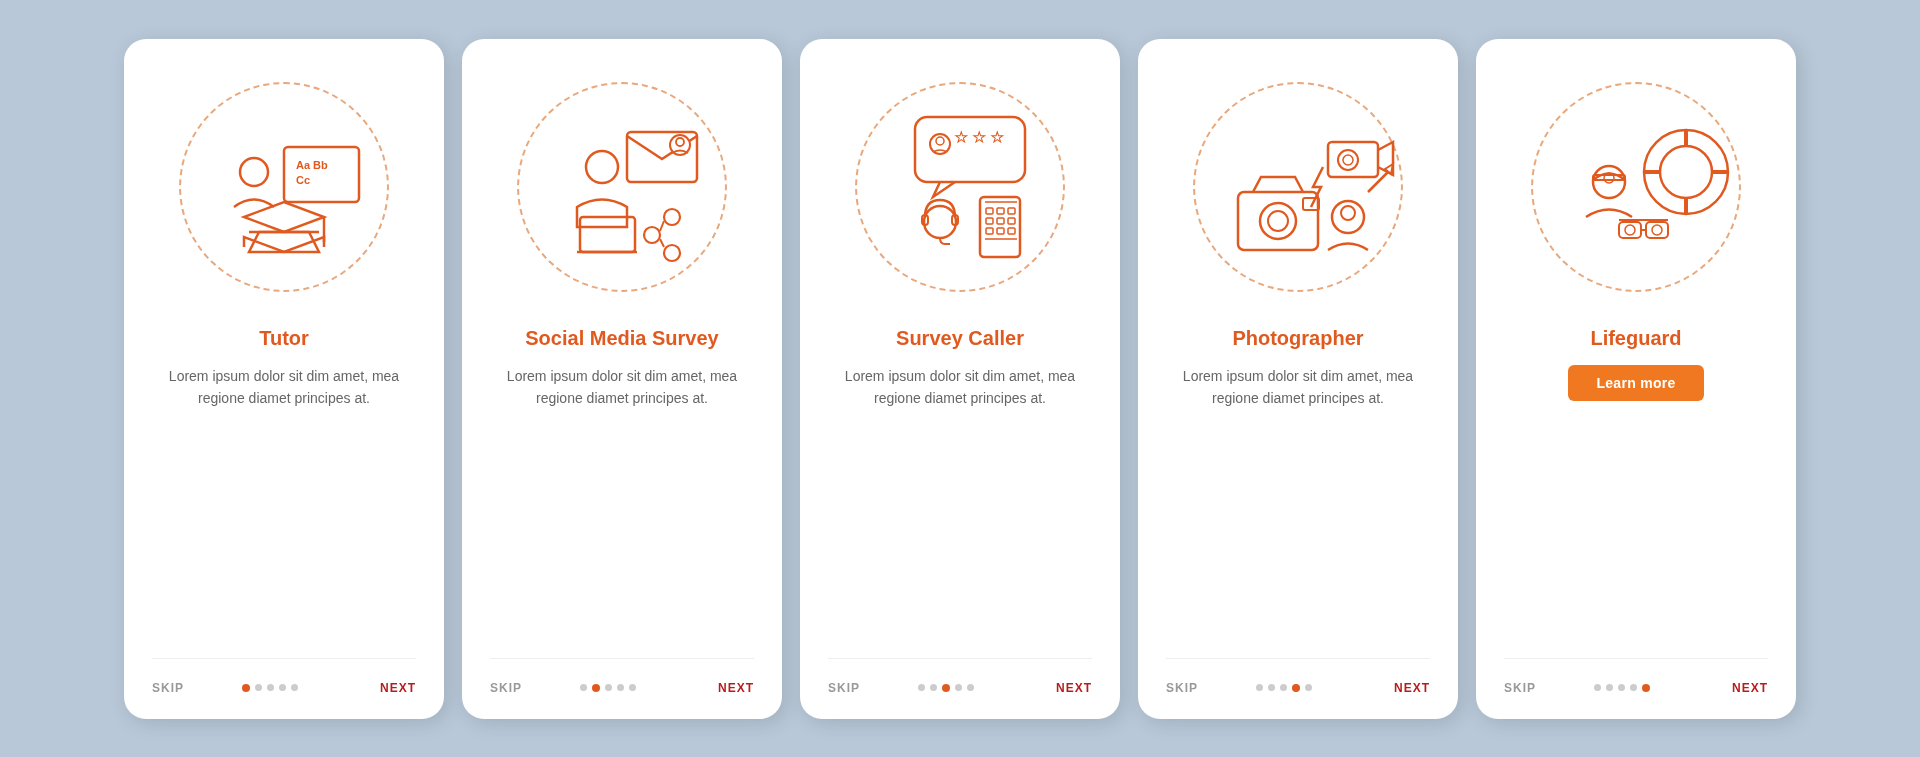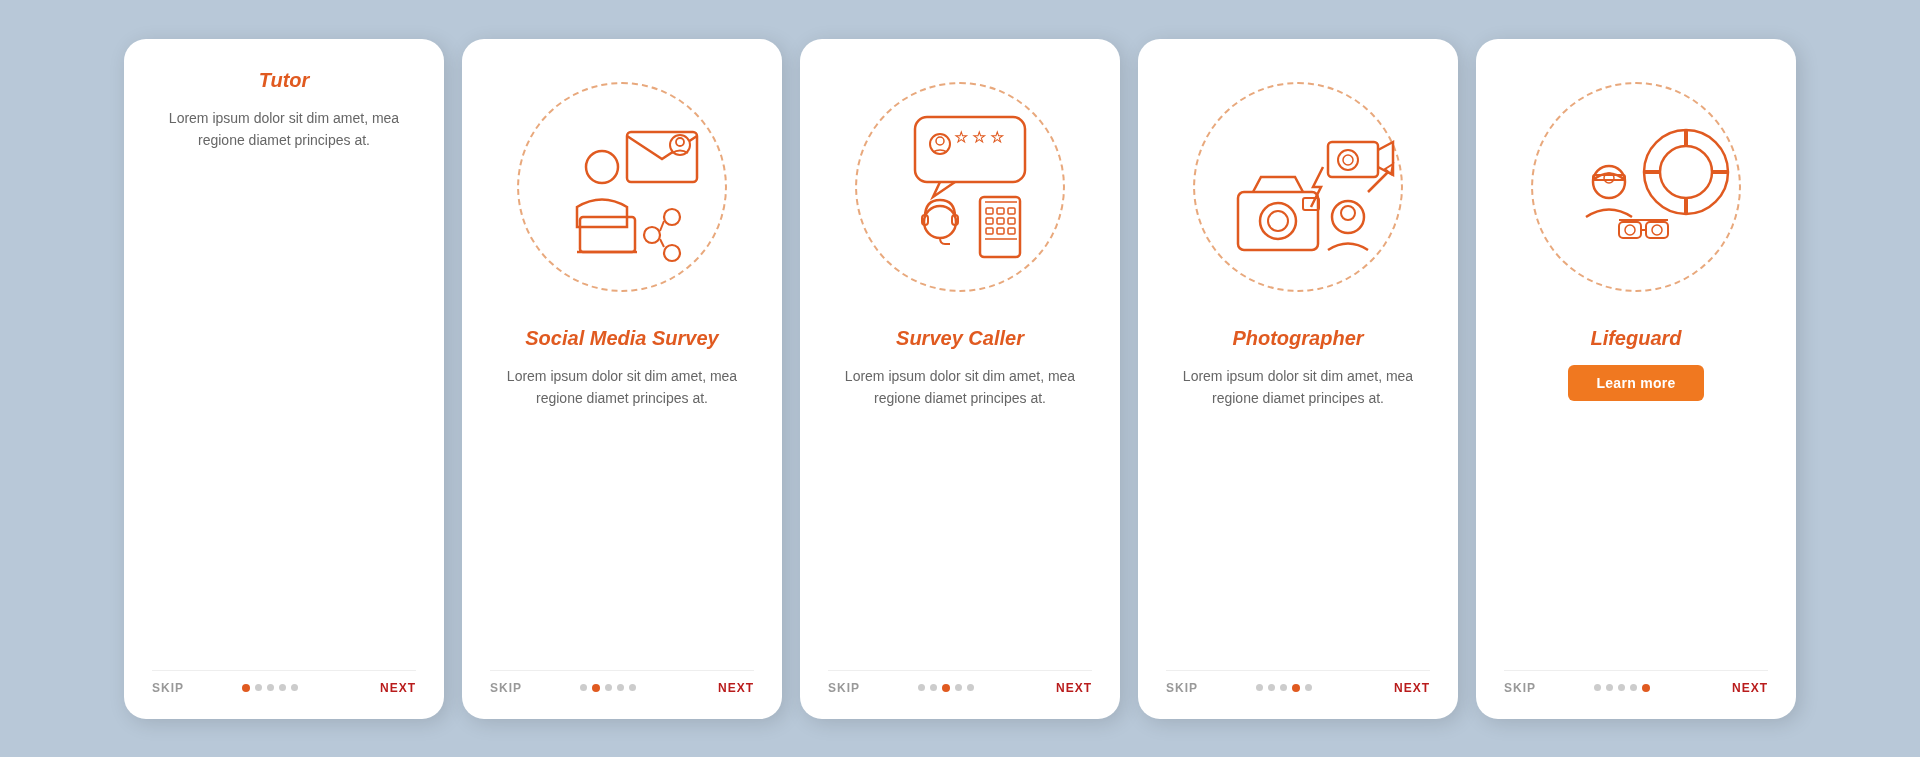--- a/index.html
+++ b/index.html
@@ -56,21 +56,20 @@
       transform: translate(-50%, -50%);
     }
 
     .card-title {
       font-size: 20px;
       font-weight: 600;
       color: #e05a20;
       text-align: center;
       margin-bottom: 14px;
       line-height: 1.3;
-      font-style: italic;
     }
 
     .card-desc {
       font-size: 14px;
       color: #666;
       text-align: center;
       line-height: 1.6;
       margin-bottom: 20px;
       flex: 1;
     }
@@ -87,21 +86,21 @@
       margin-bottom: 14px;
       letter-spacing: 0.3px;
     }
 
     .card-nav {
       display: flex;
       align-items: center;
       justify-content: space-between;
       width: 100%;
       margin-top: auto;
-      padding-top: 10px;
+      padding-top: 22px;
       border-top: 1px solid #eee;
     }
 
     .nav-skip, .nav-next {
       font-size: 12px;
       font-weight: 700;
       color: #999;
       letter-spacing: 1px;
       cursor: pointer;
     }
@@ -136,20 +135,40 @@
       position: relative;
       z-index: 2;
     }
   </style>
 </head>
 <body>
 
 <div class="cards-container">
 
   <div class="card">
+    <div class="illustration-area">
+      <div class="dashed-circle"></div>
+      <svg class="icon-svg" width="200" height="200" viewBox="0 0 200 200" fill="none">
+
+        <path d="M60 160 L60 150 L100 165 L140 150 L140 160" stroke="#e05a20" stroke-width="2.5" fill="none"></path>
+        <polygon points="100,145 60,130 100,115 140,130" stroke="#e05a20" stroke-width="2.5" fill="none"></polygon>
+        <line x1="140" y1="130" x2="140" y2="155" stroke="#e05a20" stroke-width="2.5"></line>
+
+        <circle cx="70" cy="85" r="14" stroke="#e05a20" stroke-width="2.5" fill="none"></circle>
+        <path d="M50 120 Q70 105 90 120" stroke="#e05a20" stroke-width="2.5" fill="none"></path>
+
+        <rect x="100" y="60" width="75" height="55" rx="4" stroke="#e05a20" stroke-width="2.5" fill="none"></rect>
+        <text x="112" y="82" font-size="11" fill="#e05a20" font-family="Arial" font-weight="600">Aa Bb</text>
+        <text x="112" y="97" font-size="11" fill="#e05a20" font-family="Arial" font-weight="600">Cc</text>
+
+        <path d="M75 145 L125 145" stroke="#e05a20" stroke-width="2.5"></path>
+        <path d="M75 145 L65 165 L135 165 L125 145" stroke="#e05a20" stroke-width="2.5" fill="none"></path>
+        <path d="M65 145 L135 145" stroke="#e05a20" stroke-width="2.5"></path>
+      </svg>
+    </div>
     <div class="card-title">Tutor</div>
     <div class="card-desc">Lorem ipsum dolor sit dim amet, mea regione diamet principes at.</div>
     <div class="card-nav">
       <span class="nav-skip">SKIP</span>
       <div class="dots">
         <div class="dot active"></div>
         <div class="dot"></div>
         <div class="dot"></div>
         <div class="dot"></div>
         <div class="dot"></div>

